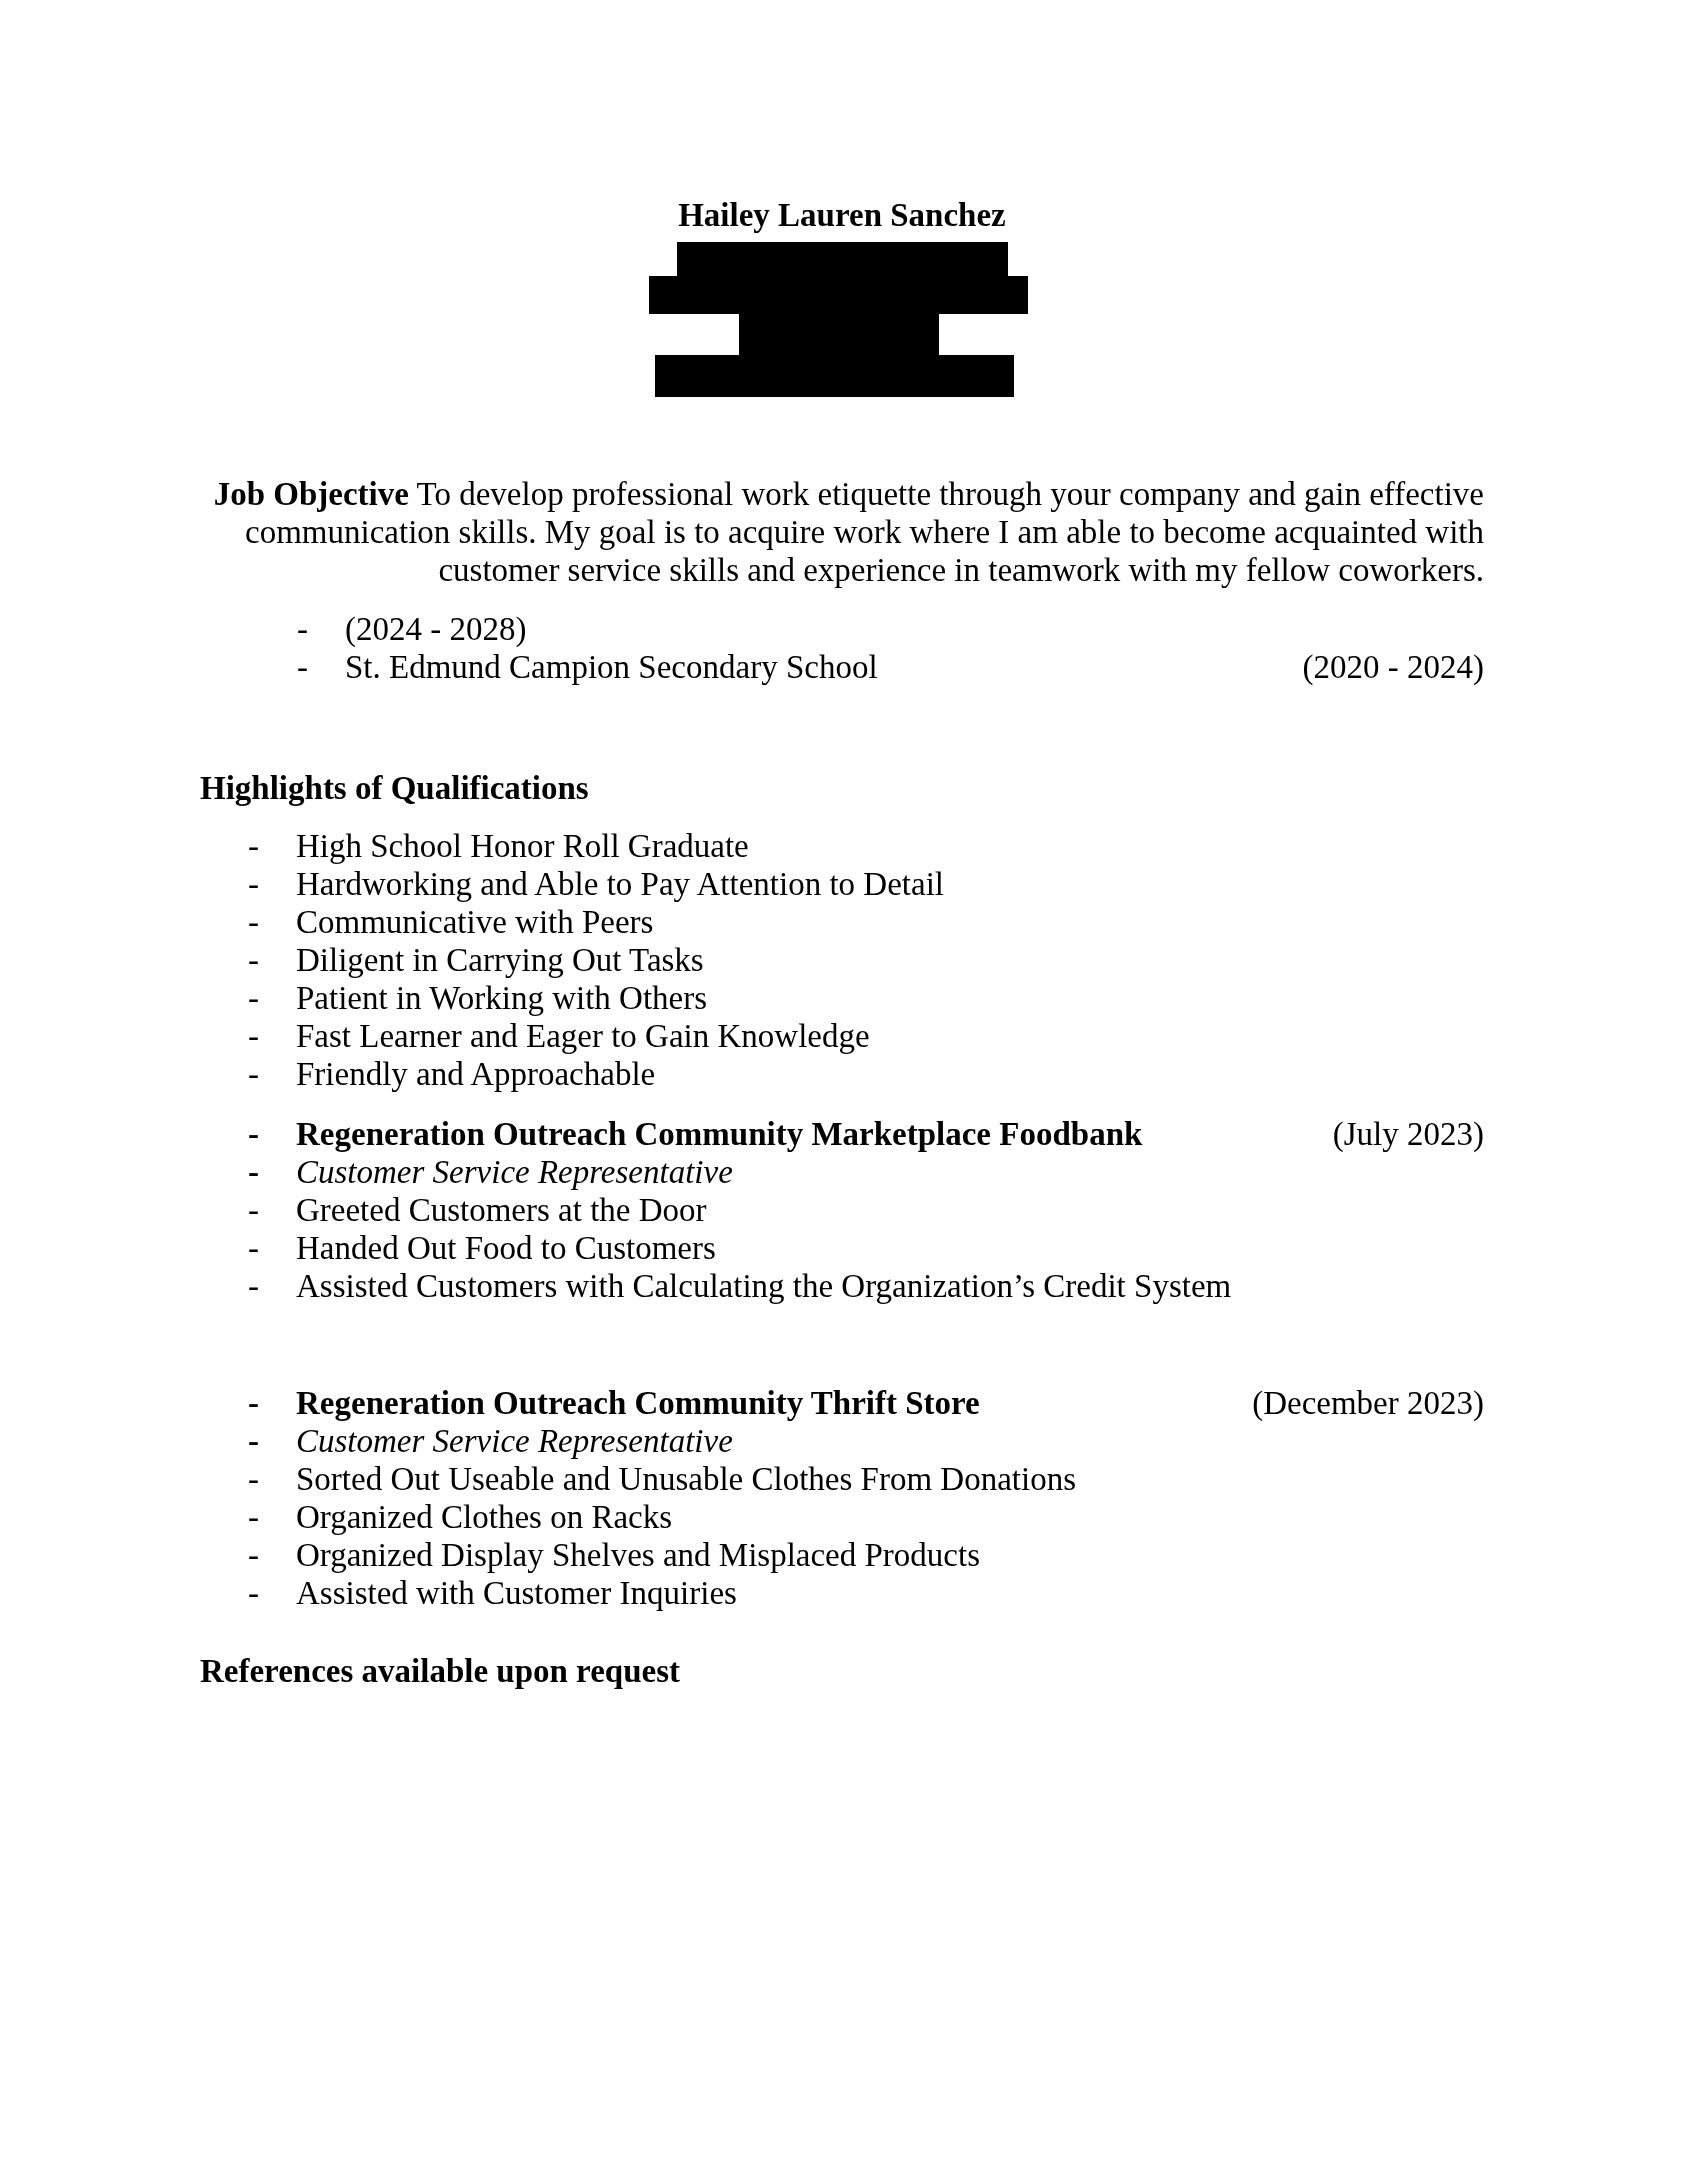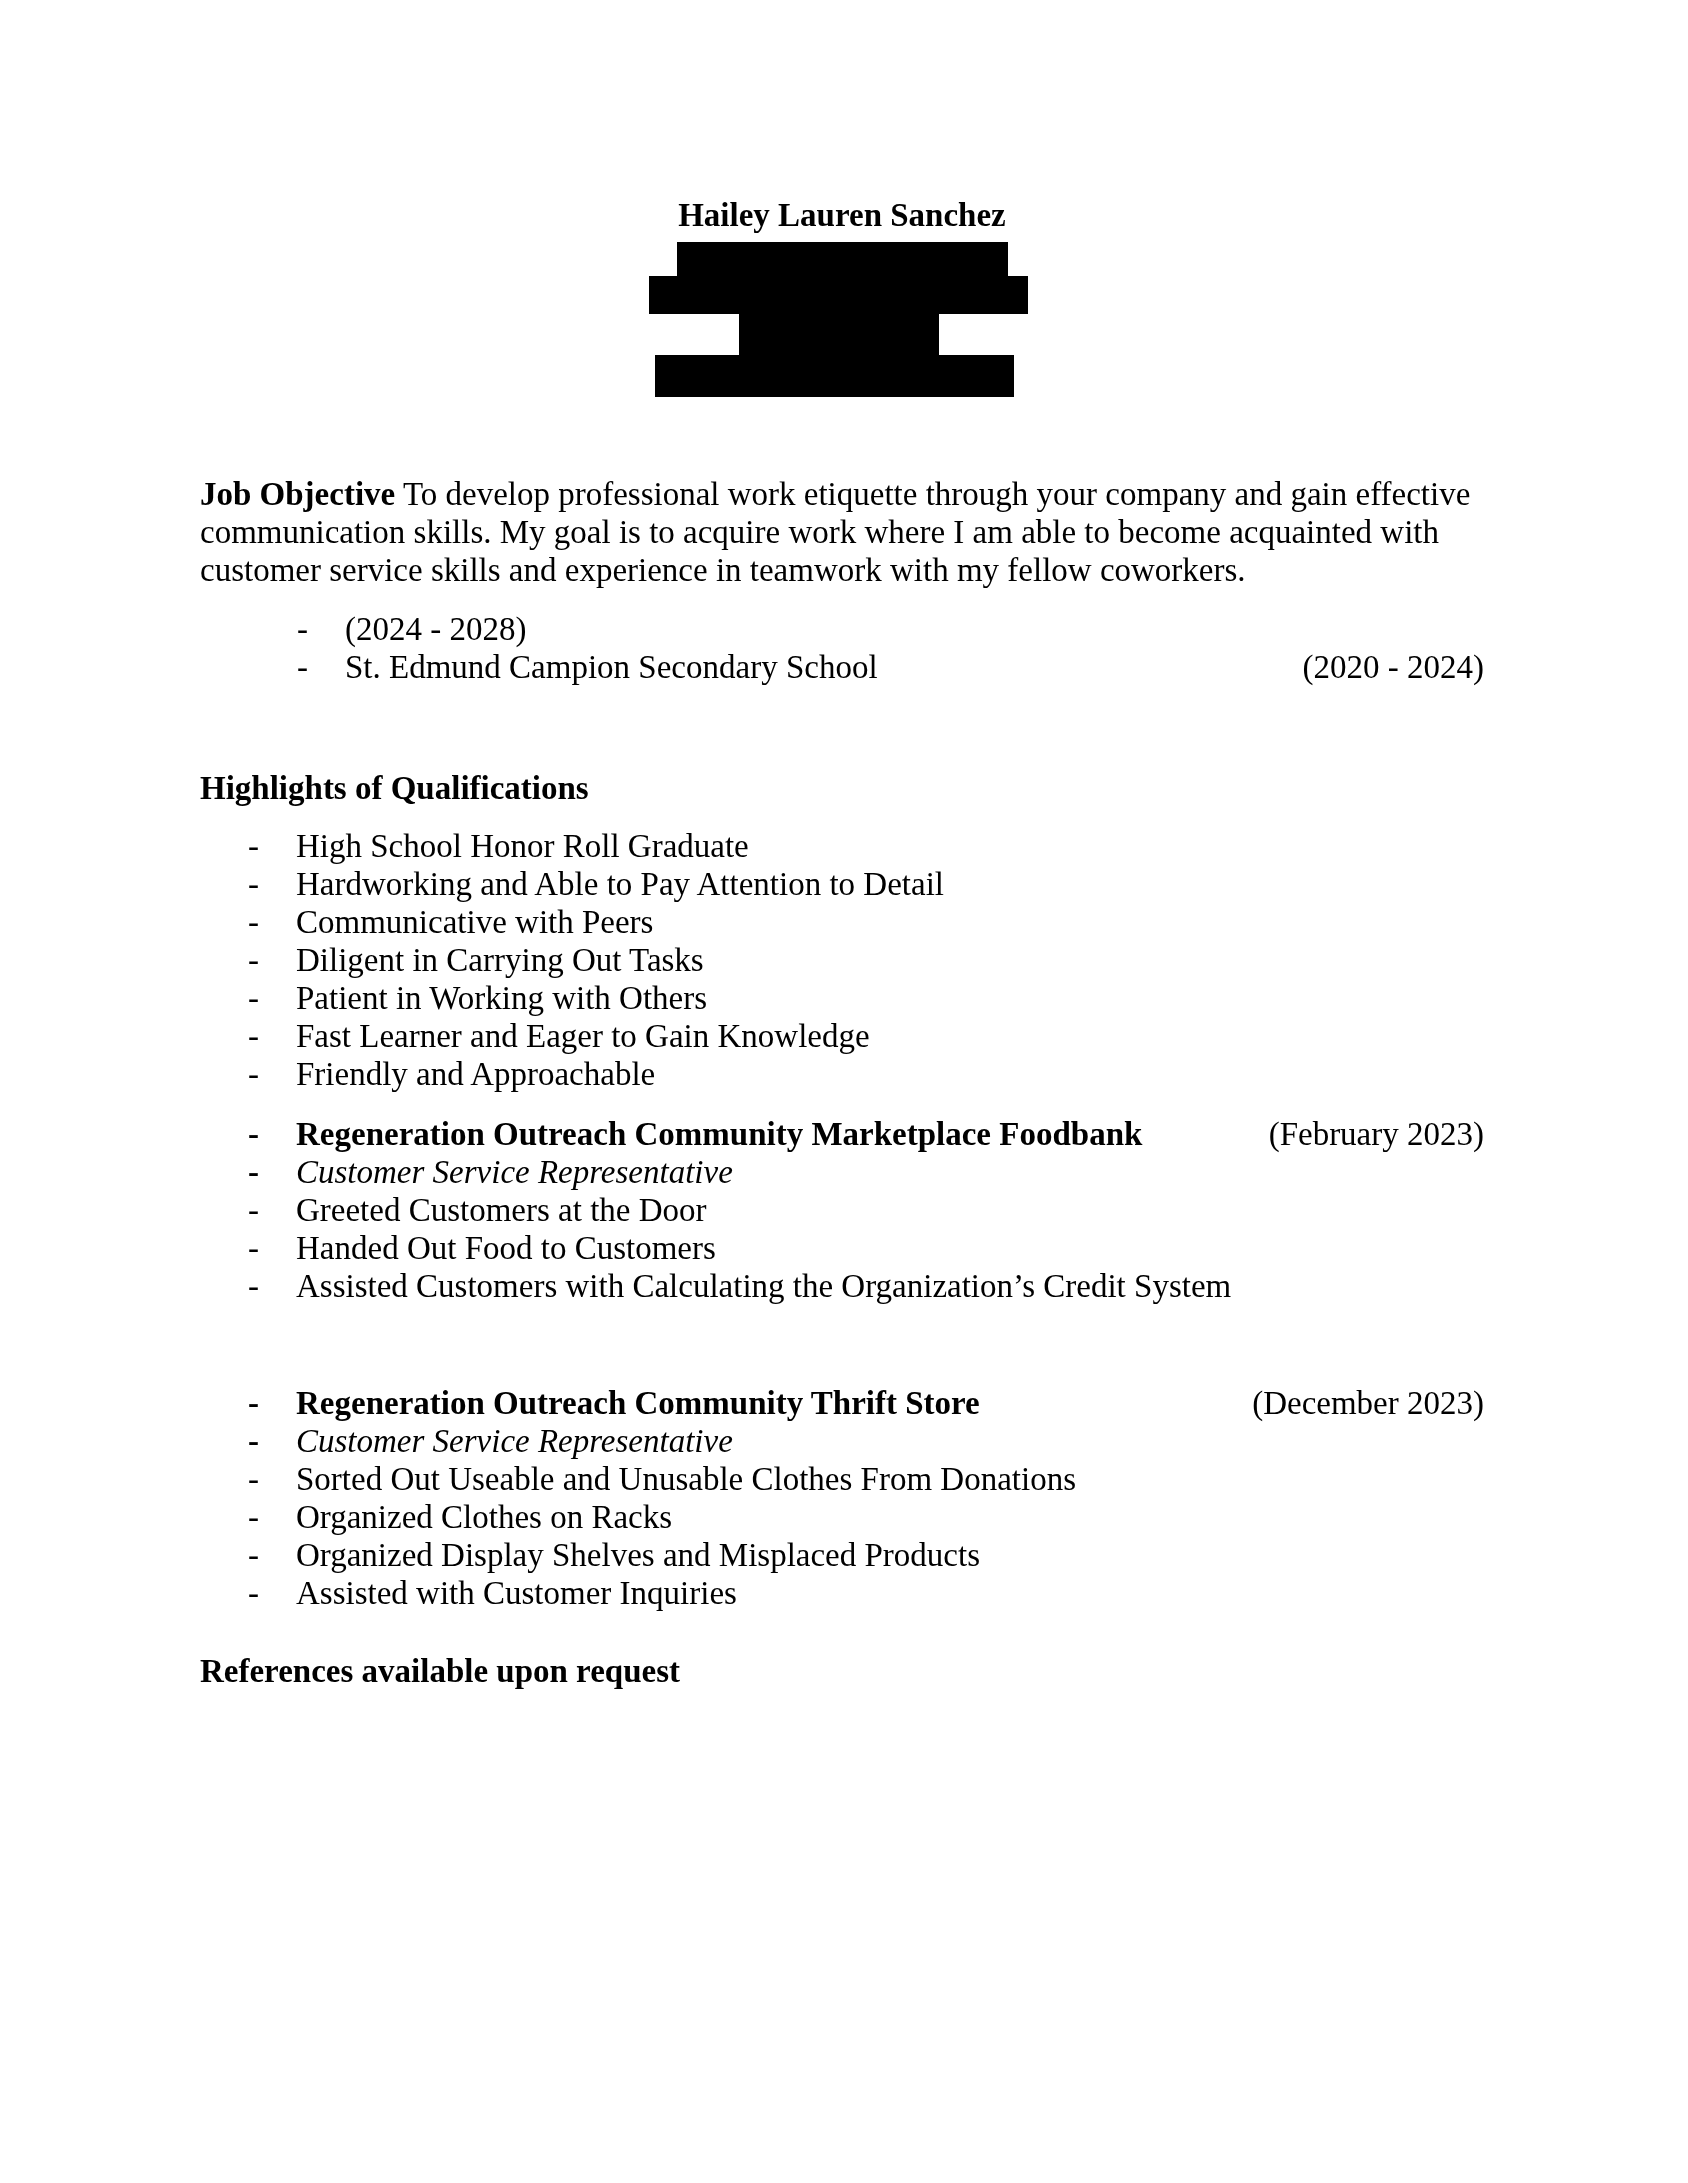--- a/index.html
+++ b/index.html
@@ -26,21 +26,21 @@
     display: flex;
     flex-direction: column;
     align-items: center;
   }
   .bar { background: #000000; }
   .bar1 { width: 331px; height: 34px; }
   .bar2 { width: 379px; height: 38px; margin-left: -6.6px; }
   .bar3 { width: 200px; height: 41px; margin-left: -6.6px; }
   .bar4 { width: 359px; height: 42px; margin-left: -14.6px; }
 
-  .objective { margin-top: 78px; }
+  .objective { margin-top: 78px; text-align: right; }
 
   h2.section-heading {
     font-size: 33px;
     font-weight: bold;
   }
   .heading-education   { margin-top: 66px; }
   .heading-highlights  { margin-top: 83px; }
   .heading-volunteer   { margin-top: 63px; }
 
   .edu-list  { margin-top: 21px; }
@@ -124,21 +124,21 @@
       <span class="dash">-</span>
       <span class="grow">Friendly and Approachable</span>
     </div>
   </div>
 
 
   <div class="vol-entry vol-entry-1">
     <div class="row indent2">
       <span class="dash bold">-</span>
       <span class="grow bold">Regeneration Outreach Community Marketplace Foodbank</span>
-      <span class="date">(February 2023)</span>
+      <span class="date">(July 2023)</span>
     </div>
     <div class="row indent2">
       <span class="dash bold">-</span>
       <span class="grow italic">Customer Service Representative</span>
     </div>
     <div class="row indent2">
       <span class="dash">-</span>
       <span class="grow">Greeted Customers at the Door</span>
     </div>
     <div class="row indent2">

